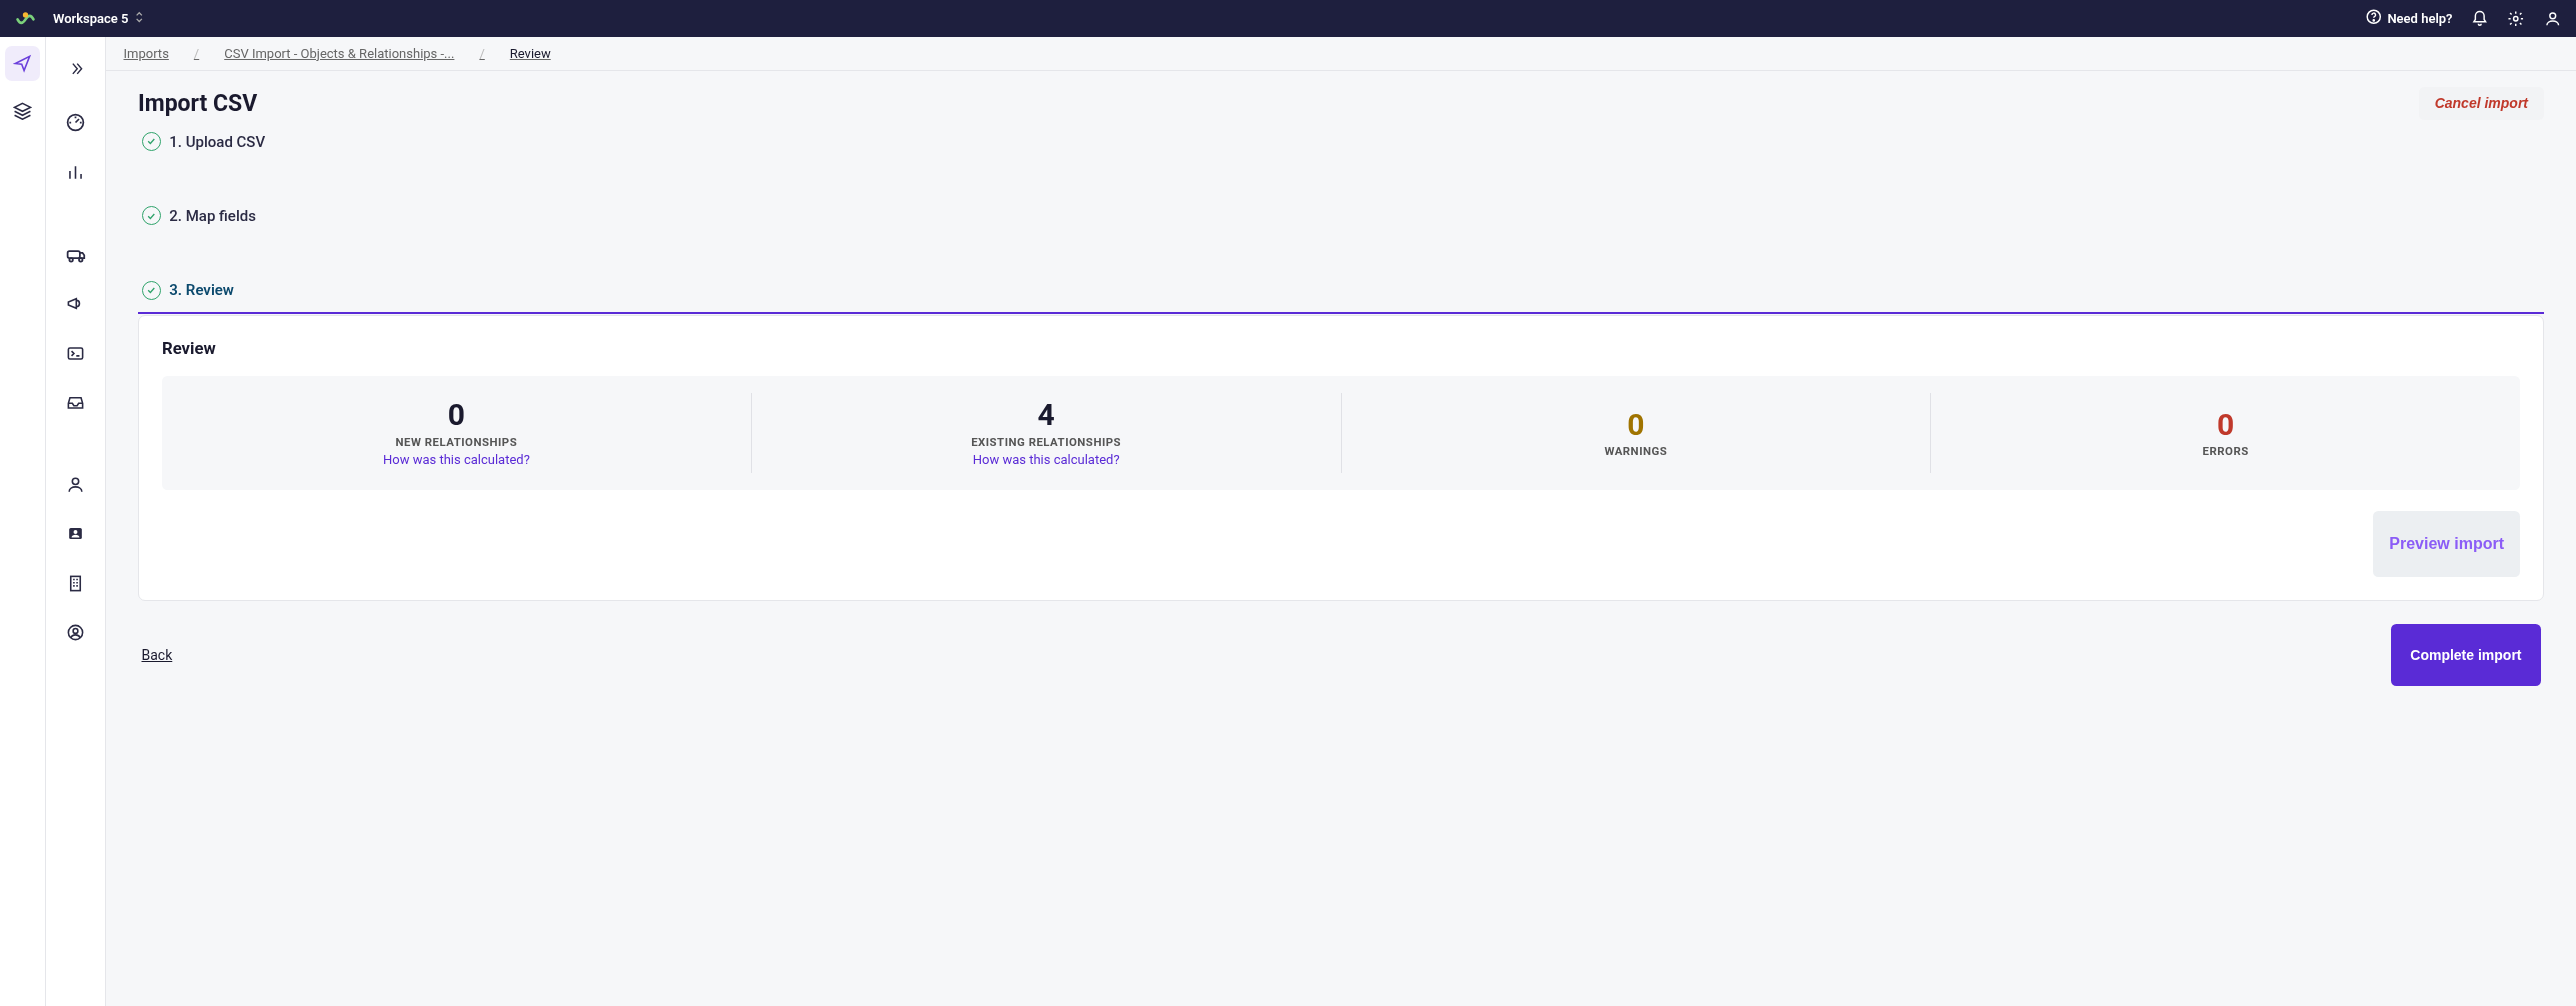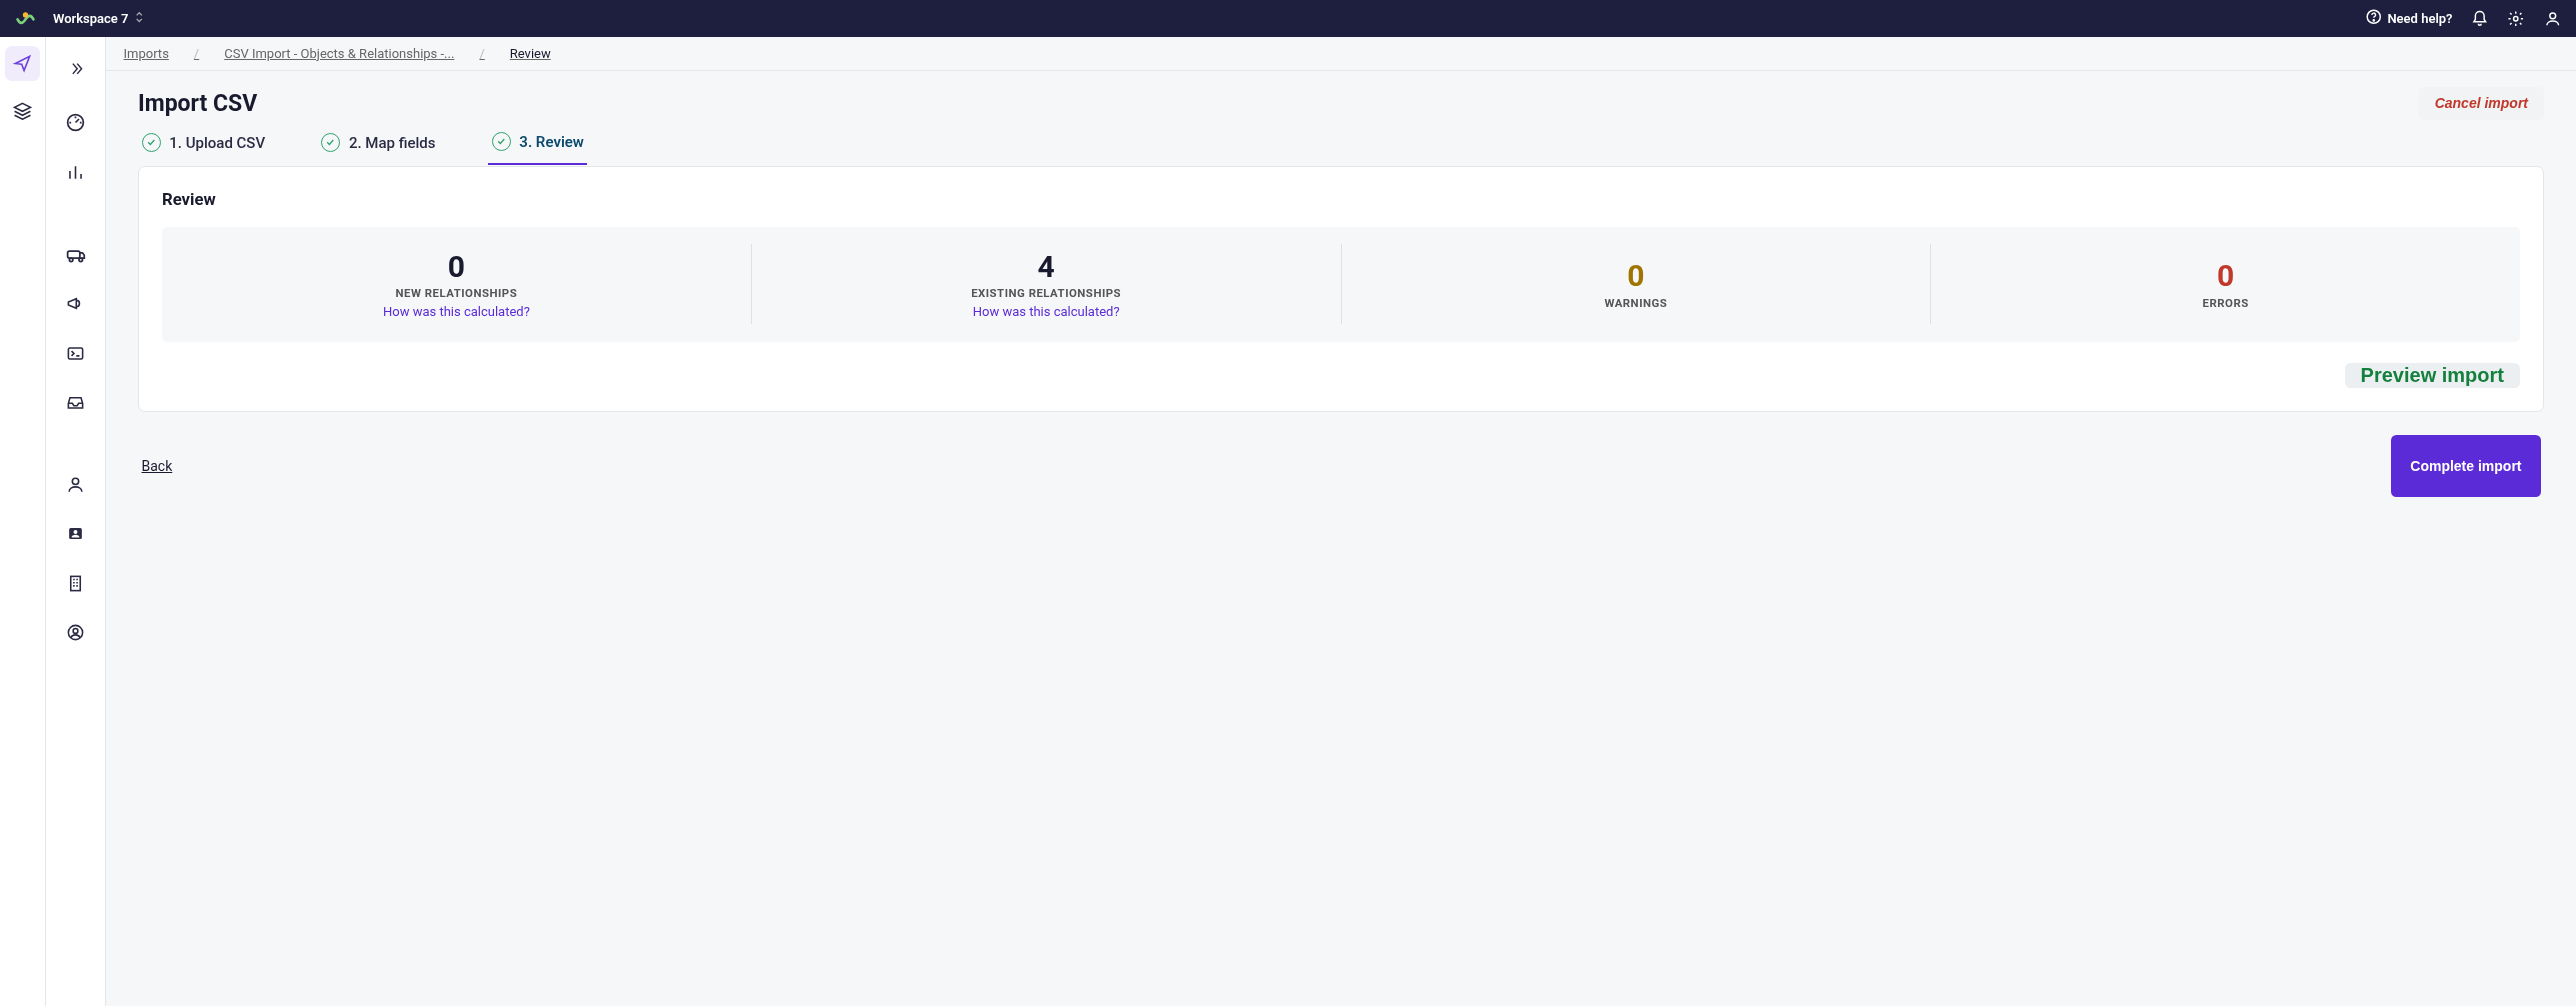--- a/index.html
+++ b/index.html
@@ -29,21 +29,21 @@
 .breadcrumb a { color:#666; text-decoration:none; cursor:pointer; }
 .breadcrumb .sep { color:#bbb; }
 .breadcrumb .current { color:#1a1a2e; }
 
 .page { padding: 16px 32px 35px 32px; }
 .page-header { display:flex; justify-content:space-between; align-items:center; margin-bottom: 5px; }
 .page-title { font-size: 23px; font-weight: 700; color:#1a1a2e; }
 .cancel-btn { background:#f2f3f5; border:none; color:#c0392b; font-weight:600; font-size:14px; padding:8.8px 16px; border-radius:5.3px; cursor:pointer;font-style:italic; }
 
 
-.steps { display:flex; gap:49px; border-bottom:0.9px solid transparent; margin-bottom: 0; }
+.steps { display:flex; gap:36px; border-bottom:0.9px solid transparent; margin-bottom: 0; flex-direction: column; }
 .step { display:flex; align-items:center; gap:8.8px; padding: 7px 3.5px 12.3px 3.5px; font-size:15px; color:#2b2b44; font-weight:500; }
 .step.active { border-bottom: 2.6px solid #5a2bd6; font-weight:600; color:#0c4a6e; }
 .step-check { width:19px; height:19px; border:1.8px solid #2fa36b; border-radius:50%; display:flex; align-items:center; justify-content:center; color:#2fa36b; }
 .step-check svg { width:10.5px; height:10.5px; }
 
 
 .card { background:#fff; border:0.9px solid #e5e6ea; border-radius:7px; padding: 23px; }
 .card-title { font-size:16.7px; font-weight:700; margin-bottom: 17.5px; }
 
 
@@ -58,40 +58,40 @@
 .stat:last-child { border-right:none; }
 .stat-num { font-size:30px; font-weight:700; line-height:1.1; }
 .stat-num.dark { color:#1a1a2e; }
 .stat-num.warn { color:#a07400; }
 .stat-num.err { color:#c0392b; }
 .stat-label { font-size:11.4px; font-weight:700; letter-spacing:0.5px; color:#555; margin-top:3.5px; text-transform:uppercase; }
 .stat-link { color:#5a2bd6; font-size:13px; margin-top:3.5px; cursor:pointer; }
 
 
 .preview-row { display:flex; justify-content:flex-end; }
-.preview-btn { background:#eceff2; border:none; color:#15803d; font-weight:600; font-size:20px; padding:1px 16px; border-radius:5.3px; cursor:pointer; }
+.preview-btn { background:#eceff2; border:none; color:#8b5cf6; font-weight:600; font-size:16px; padding:24px 16px; border-radius:5.3px; cursor:pointer; }
 
 
 .footer { display:flex; justify-content:space-between; align-items:center; gap:23px; padding: 23px 3.5px 0 3.5px; }
 .back-link { text-decoration:underline; color:#1a1a2e; font-size:14px; cursor:pointer; }
 .complete-btn { background:#5a2bd6; color:#fff; border:none; font-weight:600; font-size:14px; padding:23px 19px; border-radius:5.3px; cursor:pointer; }
 </style>
 </head>
 <body>
 
 <div class="topbar">
   <div class="topbar-left">
     <div class="logo">
       <svg width="23" height="23" viewBox="0 0 26 26">
           <path d="M4 14 Q8 22 13 14 Q18 6 22 14" fill="none" stroke="#7bd17b" stroke-width="3" stroke-linecap="round"></path>
           <circle cx="13" cy="9" r="3" fill="#f7b731"></circle>
         </svg>
     </div>
     <div class="workspace-sel">
-      <span>Workspace 7</span>
+      <span>Workspace 5</span>
       <span>
         <svg width="10.5" height="12.3" viewBox="0 0 12 14" fill="none" stroke="#aaa" stroke-width="1.5">
             <path d="M3 5 L6 2 L9 5"></path>
             <path d="M3 9 L6 12 L9 9"></path>
           </svg>
       </span>
     </div>
   </div>
   <div class="topbar-right">
     <div class="help-link">

